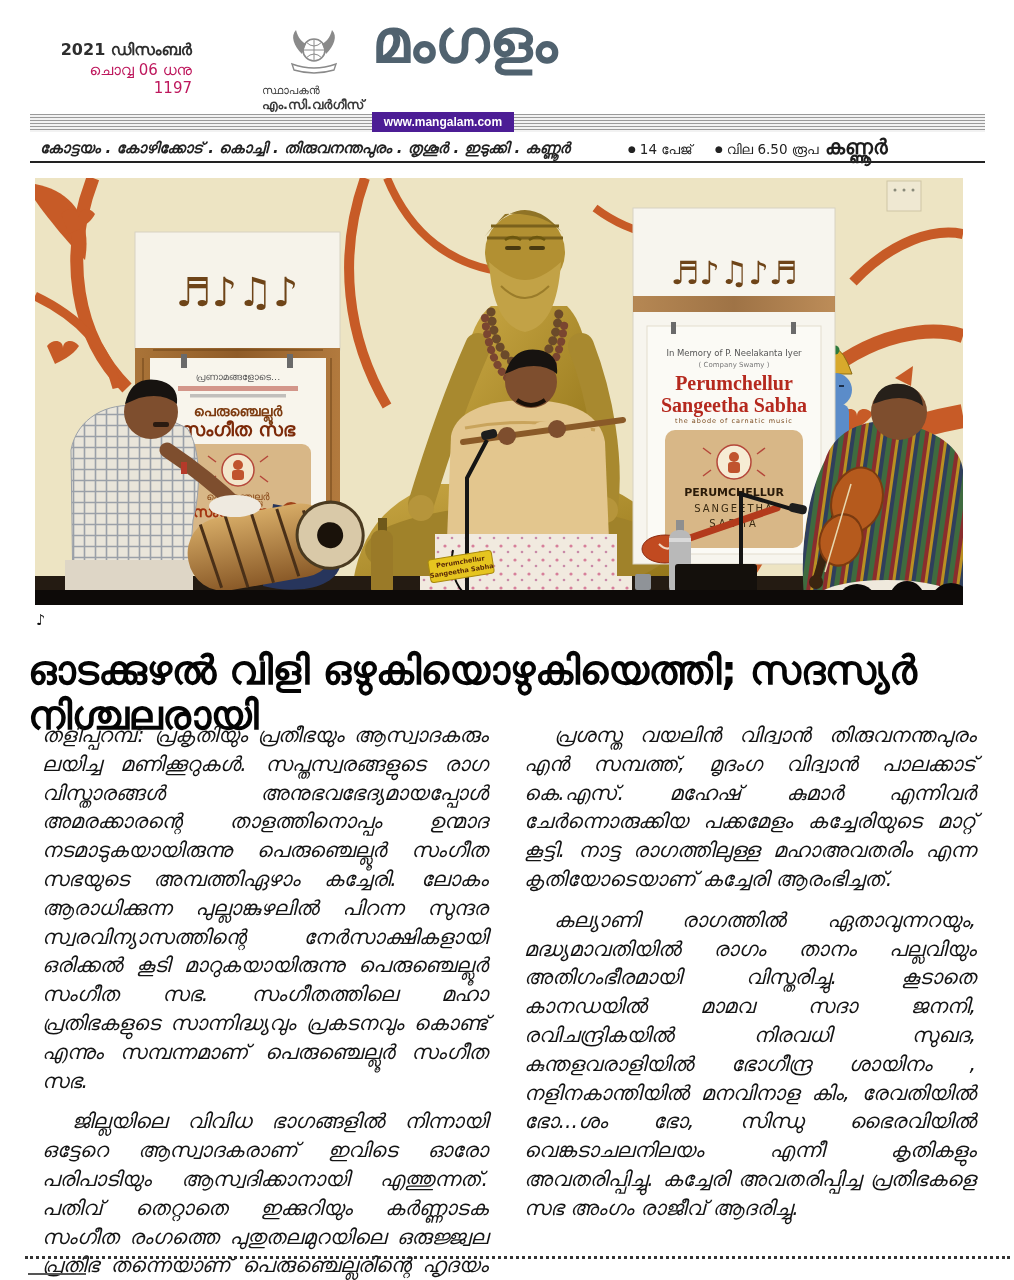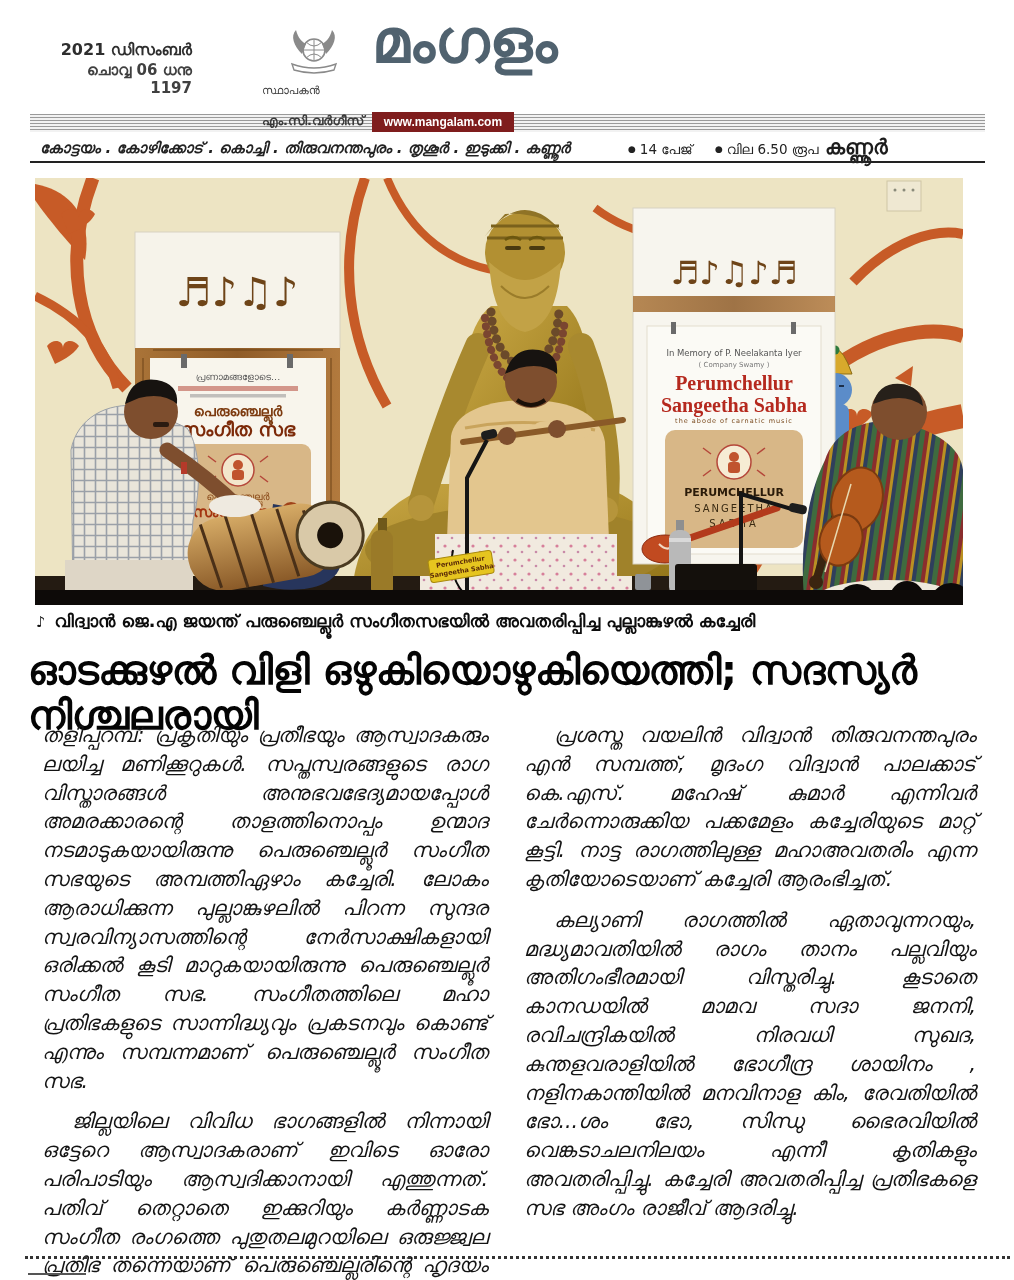--- a/index.html
+++ b/index.html
@@ -5,29 +5,29 @@
   html,body{margin:0;padding:0;}
   body{
     width:1014px;height:1280px;position:relative;background:#ffffff;
     font-family:"DejaVu Sans",sans-serif;color:#111;overflow:hidden;
   }
   .abs{position:absolute;}
   
   .date-block{left:52px;top:40px;width:140px;text-align:right;}
   .date-month{font-size:16px;font-weight:bold;color:#2e2e2e;}
   .date-day{font-size:62px;line-height:0.95;font-weight:800;color:#e0685f;letter-spacing:-2px;}
-  .date-week{font-size:15px;font-weight:bold;color:#404040;margin-top:2px;}
+  .date-week{font-size:15px;font-weight:normal;color:#be185d;margin-top:2px;}
   .founder{left:262px;top:84px;width:110px;text-align:left;color:#3a3a3a;}
   .founder-label{font-size:11px;}
-  .founder-name{font-size:13px;font-weight:bold;margin-top:16px;}
+  .founder-name{font-size:13px;font-weight:bold;}
   .masthead{left:372px;top:10px;width:430px;font-size:60px;line-height:1.05;font-weight:900;
     color:#50626f;font-family:"Liberation Sans",sans-serif;white-space:nowrap;}
   .stripe-band{left:30px;top:114px;width:955px;height:18px;
     background:repeating-linear-gradient(to bottom,#9a9a9a 0 1px,#f2f2f2 1px 3px);}
-  .www-box{left:372px;top:112px;width:142px;height:20px;background:#7f1d1d;color:#fff;
+  .www-box{left:372px;top:112px;width:142px;height:20px;background:#4c1d95;color:#fff;
     font-size:12px;font-weight:bold;display:flex;align-items:center;justify-content:center;
     font-family:"Liberation Sans",sans-serif;}
   .info-row{left:30px;top:137px;width:955px;height:24px;}
   .cities{position:absolute;left:10px;top:2px;font-size:15px;font-weight:bold;color:#222;font-style:italic;}
   .pages-price{position:absolute;left:598px;top:4px;font-size:13.5px;color:#222;white-space:nowrap;}
   .pages-price .dot{font-size:9px;vertical-align:2px;margin-right:4px;}
   .pages-price .gap{display:inline-block;width:18px;}
   .edition{position:absolute;left:795px;top:-2px;font-size:21px;font-weight:800;color:#1c1c1c;}
   .header-rule{left:30px;top:161px;width:955px;height:2px;background:#222;}
   
@@ -303,21 +303,20 @@
   <g fill="#0b0908">
     <circle cx="822" cy="426" r="20"></circle>
       <circle cx="872" cy="420" r="17"></circle>
       <circle cx="916" cy="426" r="21"></circle>
   </g>
   <rect x="0" y="412" width="928" height="15" fill="#0d0a08"></rect>
 </svg>
 
 <div class="abs caption">
   <span class="note">♪</span>
-  <span>വിദ്വാൻ ജെ.എ ജയന്ത് പരുഞ്ചെല്ലൂർ സംഗീതസഭയിൽ അവതരിപ്പിച്ച പുല്ലാങ്കുഴൽ കച്ചേരി</span>
 </div>
 
 <div class="abs headline">ഓടക്കുഴൽ വിളി ഒഴുകിയൊഴുകിയെത്തി; സദസ്യർ നിശ്ചലരായി</div>
 
 <div class="abs bodytext col-left">
   <p>തളിപ്പറമ്പ്: പ്രകൃതിയും പ്രതീഭയും ആസ്വാദകരും ലയിച്ച മണിക്കൂറുകൾ. സപ്തസ്വരങ്ങളുടെ രാഗ വിസ്താരങ്ങൾ അനുഭവഭേദ്യമായപ്പോൾ അമരക്കാരന്റെ താളത്തിനൊപ്പം ഉന്മാദ നടമാടുകയായിരുന്നു പെരുഞ്ചെല്ലൂർ സംഗീത സഭയുടെ അമ്പത്തിഏഴാം കച്ചേരി. ലോകം ആരാധിക്കുന്ന പുല്ലാങ്കുഴലിൽ പിറന്ന സുന്ദര സ്വരവിന്യാസത്തിന്റെ നേർസാക്ഷികളായി ഒരിക്കൽ കൂടി മാറുകയായിരുന്നു പെരുഞ്ചെല്ലൂർ സംഗീത സഭ. സംഗീതത്തിലെ മഹാ പ്രതിഭകളുടെ സാന്നിദ്ധ്യവും പ്രകടനവും കൊണ്ട് എന്നും സമ്പന്നമാണ്  പെരുഞ്ചെല്ലൂർ സംഗീത സഭ.</p>
   <p class="indent">ജില്ലയിലെ വിവിധ ഭാഗങ്ങളിൽ നിന്നായി ഒട്ടേറെ ആസ്വാദകരാണ് ഇവിടെ ഓരോ പരിപാടിയും ആസ്വദിക്കാനായി എത്തുന്നത്. പതിവ് തെറ്റാതെ ഇക്കുറിയും കർണ്ണാടക സംഗീത രംഗത്തെ പുതുതലമുറയിലെ ഒരുജ്ജ്വല പ്രതിഭ തന്നെയാണ് പെരുഞ്ചെല്ലൂരിന്റെ ഹൃദയം കീഴടക്കാനെത്തിയത്. കർണ്ണാടക സംഗീതരംഗം ദർശിച്ച ഏറ്റവും മഹാനായ പുല്ലാങ്കുഴൽ വിദ്വാനായിരുന്ന ടി.ആർ. മഹാലിംഗം എന്ന മാലിയുടെ  ശിഷ്യപരമ്പരയിൽപ്പെട്ട വിദ്വാൻ ജെ.എ.ജയന്ത് പുല്ലാങ്കുഴലിൽ തീർത്ത</p>
 </div>
 <div class="abs bodytext col-right">
   <p class="indent">പ്രശസ്ത വയലിൻ വിദ്വാൻ തിരുവനന്തപുരം എൻ സമ്പത്ത്, മൃദംഗ വിദ്വാൻ പാലക്കാട് കെ.എസ്. മഹേഷ് കുമാർ എന്നിവർ ചേർന്നൊരുക്കിയ പക്കമേളം കച്ചേരിയുടെ മാറ്റ് കൂട്ടി. നാട്ട രാഗത്തിലുള്ള മഹാഅവതരിം എന്ന കൃതിയോടെയാണ് കച്ചേരി ആരംഭിച്ചത്.</p>

